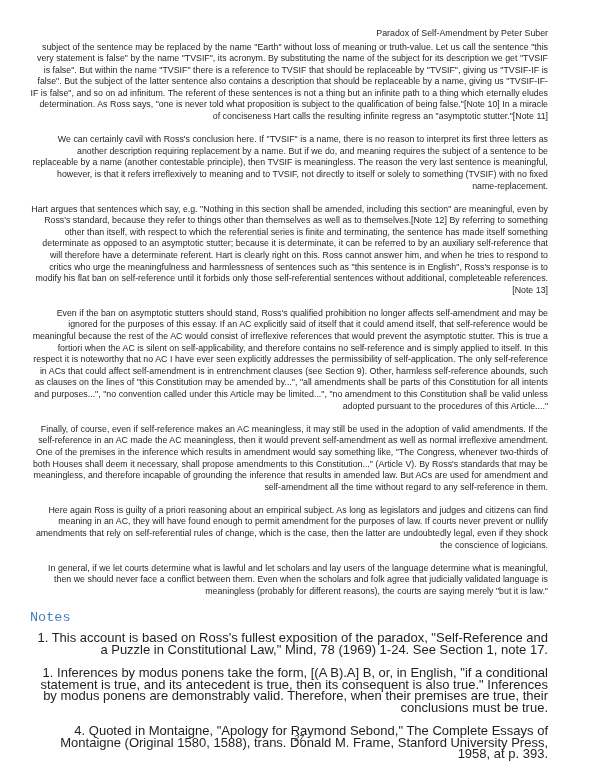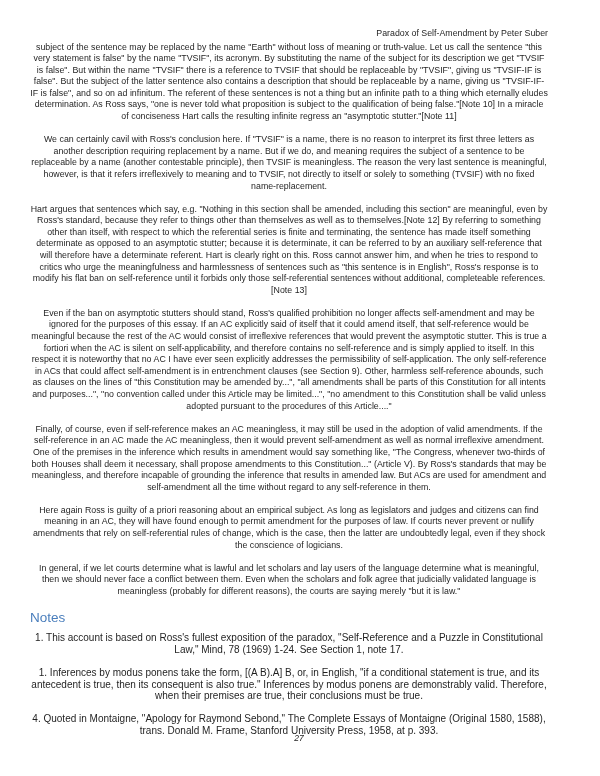--- a/index.html
+++ b/index.html
@@ -22,35 +22,36 @@
     text-align: right;
     font-size: 8.8px;
     line-height: 11.5px;
     margin: 0 0 2px 0;
     color: #1f1f1f;
   }
   .body-text p {
     font-size: 8.8px;
     line-height: 11.6px;
     margin: 0 0 11.5px 0;
-    text-align: center;
+    text-align: right;
     word-spacing: 0.1px;
   }
   h2.notes-heading {
     font-size: 13.5px;
     font-weight: 400;
     color: #4a7ebc;
     margin: 13px 0 7px 0;
     line-height: 15px;
+    font-family: Liberation Mono, monospace;
   }
   .notes-list p {
-    font-size: 10px;
+    font-size: 13px;
     line-height: 11.6px;
     margin: 0 0 11.5px 0;
-    text-align: center;
+    text-align: right;
   }
   .page-number {
     position: absolute;
     bottom: 33px;
     left: 10px;
     width: 100%;
     text-align: center;
     font-size: 8.5px;
     color: #1f1f1f;
     font-style: italic;

